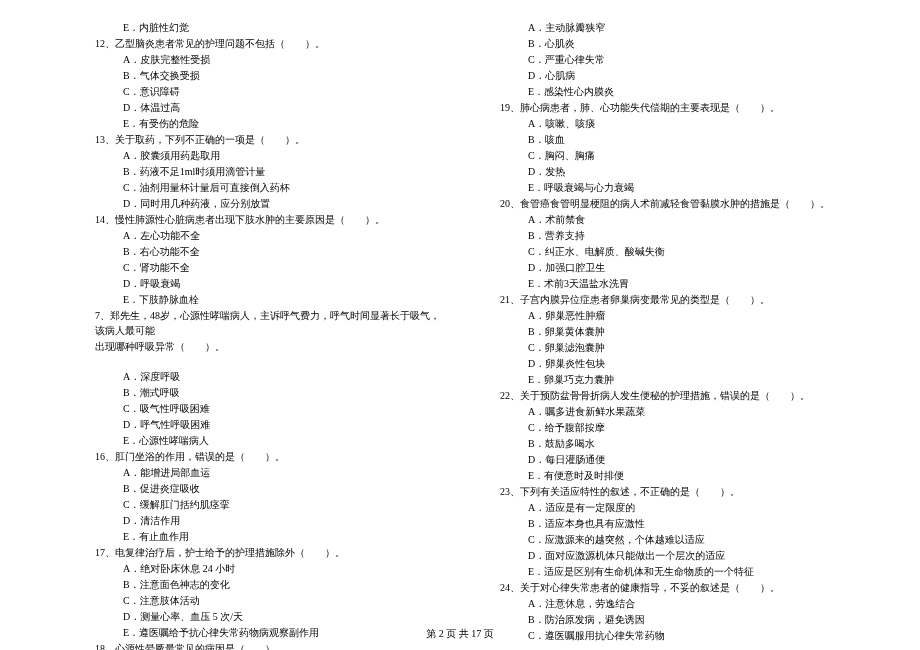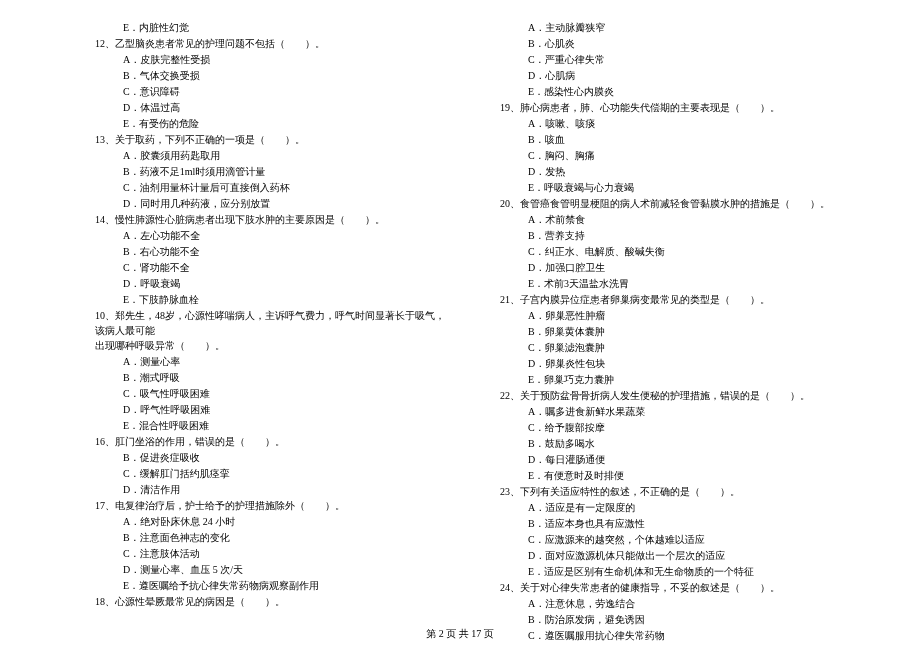--- a/index.html
+++ b/index.html
@@ -35,22 +35,21 @@
       margin-bottom: 1px;
     }
     .option-line {
       display: block;
       padding-left: 28px;
       margin-bottom: 1px;
     }
     .continuation {
       display: block;
       padding-left: 0;
-      margin-bottom: 0;
-      font-family: Liberation Mono, monospace;
+      margin-bottom: 15px;
     }
     .footer {
       position: absolute;
       bottom: 9px;
       width: 100%;
       text-align: center;
       font-size: 10px;
     }
   </style>
 </head>
@@ -69,31 +68,33 @@
       <span class="option-line">A．胶囊须用药匙取用</span>
       <span class="option-line">B．药液不足1ml时须用滴管计量</span>
       <span class="option-line">C．油剂用量杯计量后可直接倒入药杯</span>
       <span class="option-line">D．同时用几种药液，应分别放置</span>
       <span class="question-line">14、慢性肺源性心脏病患者出现下肢水肿的主要原因是（　　）。</span>
       <span class="option-line">A．左心功能不全</span>
       <span class="option-line">B．右心功能不全</span>
       <span class="option-line">C．肾功能不全</span>
       <span class="option-line">D．呼吸衰竭</span>
       <span class="option-line">E．下肢静脉血栓</span>
-      <span class="question-line">10、郑先生，48岁，心源性哮喘病人，主诉呼气费力，呼气时间显著长于吸气，该病人最可能</span>
+      <span class="question-line">7、郑先生，48岁，心源性哮喘病人，主诉呼气费力，呼气时间显著长于吸气，该病人最可能</span>
       <span class="continuation">出现哪种呼吸异常（　　）。</span>
-      <span class="option-line">A．测量心率</span>
+      <span class="option-line">A．深度呼吸</span>
       <span class="option-line">B．潮式呼吸</span>
       <span class="option-line">C．吸气性呼吸困难</span>
       <span class="option-line">D．呼气性呼吸困难</span>
-      <span class="option-line">E．混合性呼吸困难</span>
+      <span class="option-line">E．心源性哮喘病人</span>
       <span class="question-line">16、肛门坐浴的作用，错误的是（　　）。</span>
+      <span class="option-line">A．能增进局部血运</span>
       <span class="option-line">B．促进炎症吸收</span>
       <span class="option-line">C．缓解肛门括约肌痉挛</span>
       <span class="option-line">D．清洁作用</span>
+      <span class="option-line">E．有止血作用</span>
       <span class="question-line">17、电复律治疗后，护士给予的护理措施除外（　　）。</span>
       <span class="option-line">A．绝对卧床休息 24 小时</span>
       <span class="option-line">B．注意面色神志的变化</span>
       <span class="option-line">C．注意肢体活动</span>
       <span class="option-line">D．测量心率、血压 5 次/天</span>
       <span class="option-line">E．遵医嘱给予抗心律失常药物病观察副作用</span>
       <span class="question-line">18、心源性晕厥最常见的病因是（　　）。</span>
     </div>
   <div class="column right" id="right-col">
       <span class="option-line">A．主动脉瓣狭窄</span>

